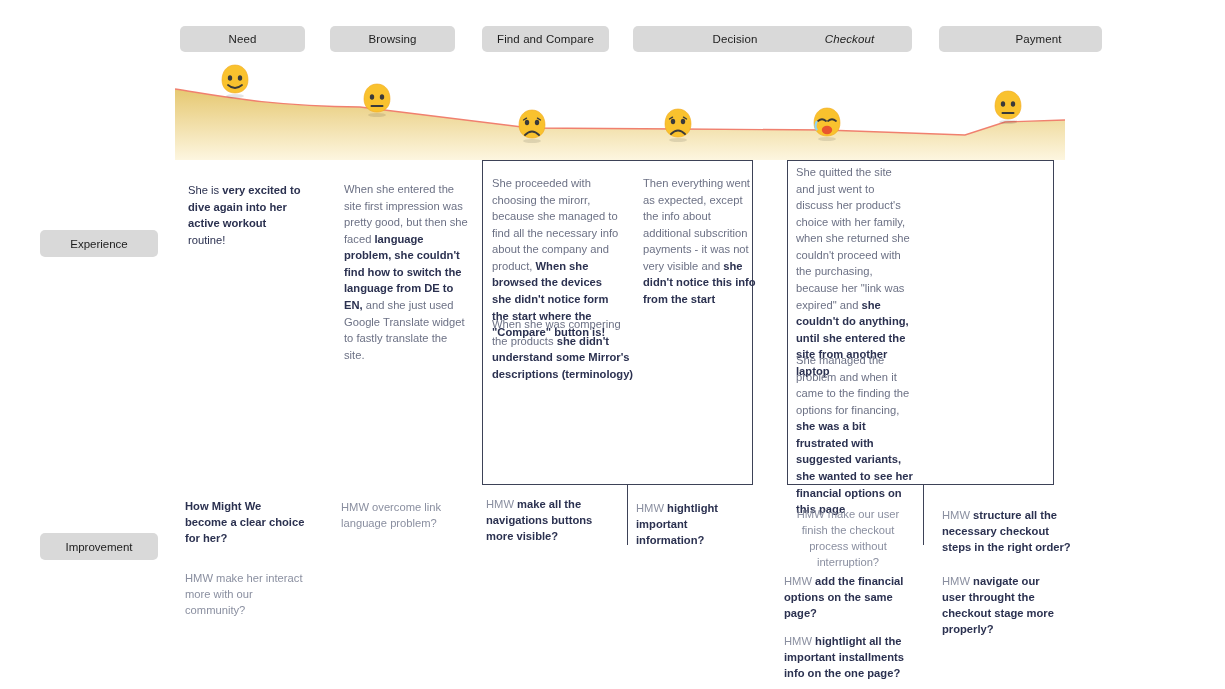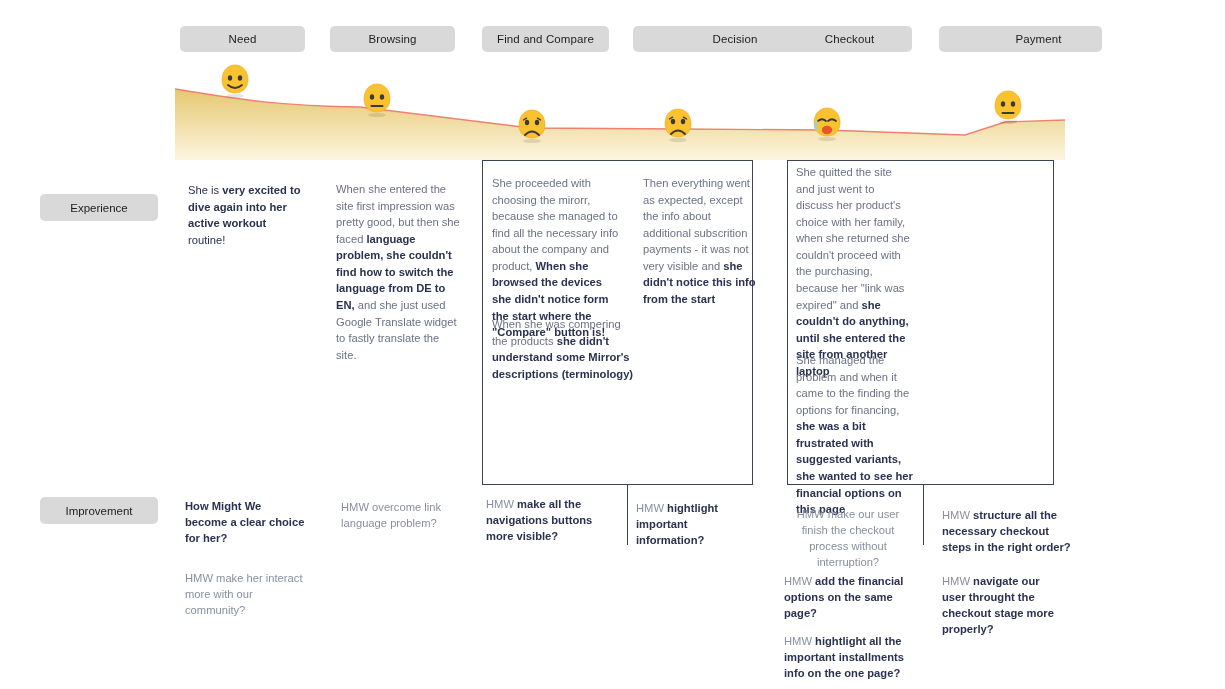--- a/index.html
+++ b/index.html
@@ -29,20 +29,21 @@
   
   .row-chip{
     position:absolute;
     left:40px;
     width:118px;height:27px;
     background:#d9d9d9;
     border-radius:5px;
     display:flex;align-items:center;justify-content:center;
     font-size:11.5px;
     color:#1d1d1d;
+    margin-top:36px;
   }
 
   
   #emotion-wrap{position:absolute;left:175px;top:60px;width:890px;height:100px;}
   #emotion-svg{position:absolute;left:0;top:0;}
   .face{position:absolute;width:38px;height:38px;}
 
   
   .outline-box{
     position:absolute;
@@ -88,21 +89,21 @@
       </div>
       <div class="stage-chip" style="left: 330px; top: 26px; width: 125px;">
         <span>Browsing</span>
       </div>
       <div class="stage-chip" style="left: 482px; top: 26px; width: 127px;">
         <span>Find and Compare</span>
       </div>
       <div class="stage-chip" style="left: 633px; top: 26px; width: 124px; padding-left: 40px;">
         <span>Decision</span>
       </div>
-      <div class="stage-chip" style="left: 787px; top: 26px; width: 125px;">
+      <div class="stage-chip" style="left: 787px; top: 26px; width: 125px; font-style: italic;">
         <span>Checkout</span>
       </div>
       <div class="stage-chip" style="left: 939px; top: 26px; width: 127px; padding-left: 36px;">
         <span>Payment</span>
       </div>
     </div>
 
   <div class="row-chip" style="top:194px;">
     <span>Experience</span>
   </div>
@@ -182,21 +183,21 @@
       <div class="outline-box" style="left: 482px; top: 160px; width: 271px; height: 325px; border-color: rgb(61, 66, 87);"></div>
       <div class="outline-box" style="left: 787px; top: 160px; width: 267px; height: 325px; border-color: rgb(61, 66, 87);"></div>
     </div>
   <div id="dividers-layer">
       <div class="divider" style="left: 627px; top: 485px; height: 60px; background: rgb(61, 66, 87);"></div>
       <div class="divider" style="left: 923px; top: 485px; height: 60px; background: rgb(61, 66, 87);"></div>
     </div>
 
   <div id="experience-layer">
       <div class="exp-text dark" style="left: 188px; top: 182px; width: 118px;">She is <b>very excited to dive again into her active workout</b> routine!</div>
-      <div class="exp-text" style="left: 336px; top: 181px; width: 124px;">When she entered the site first impression was pretty good, but then she faced <b>language problem, she couldn't find how to switch the language from DE to EN,</b> and she just used Google Translate widget to fastly translate the site.</div>
+      <div class="exp-text" style="left: 344px; top: 181px; width: 124px;">When she entered the site first impression was pretty good, but then she faced <b>language problem, she couldn't find how to switch the language from DE to EN,</b> and she just used Google Translate widget to fastly translate the site.</div>
       <div class="exp-text" style="left: 492px; top: 175px; width: 132px;">She proceeded with choosing the mirorr, because she managed to find all the necessary info about the company and product, <b>When she browsed the devices she didn't notice form the start where the "Compare" button is!</b></div>
       <div class="exp-text" style="left: 492px; top: 316px; width: 142px;">When she was compering the products <b>she didn't understand some Mirror's descriptions (terminology)</b></div>
       <div class="exp-text" style="left: 643px; top: 175px; width: 113px;">Then everything went as expected, except the info about additional subscrition payments - it was not very visible and <b>she didn't notice this info from the start</b></div>
       <div class="exp-text" style="left: 796px; top: 164px; width: 114px;">She quitted the site and just went to discuss her product's choice with her family, when she returned she couldn't proceed with the purchasing, because her "link was expired" and <b>she couldn't do anything, until she entered the site from another laptop</b></div>
       <div class="exp-text" style="left: 796px; top: 352px; width: 118px;">She managed the problem and when it came to the finding the options for financing, <b>she was a bit frustrated with suggested variants, she wanted to see her financial options on this page</b></div>
     </div>
 
   <div id="improvement-layer">
       <div class="hmw all-bold" style="left: 185px; top: 499px; width: 120px;">How Might We become a clear choice for her?</div>
       <div class="hmw plain" style="left: 341px; top: 500px; width: 125px;">HMW overcome link language problem?</div>

